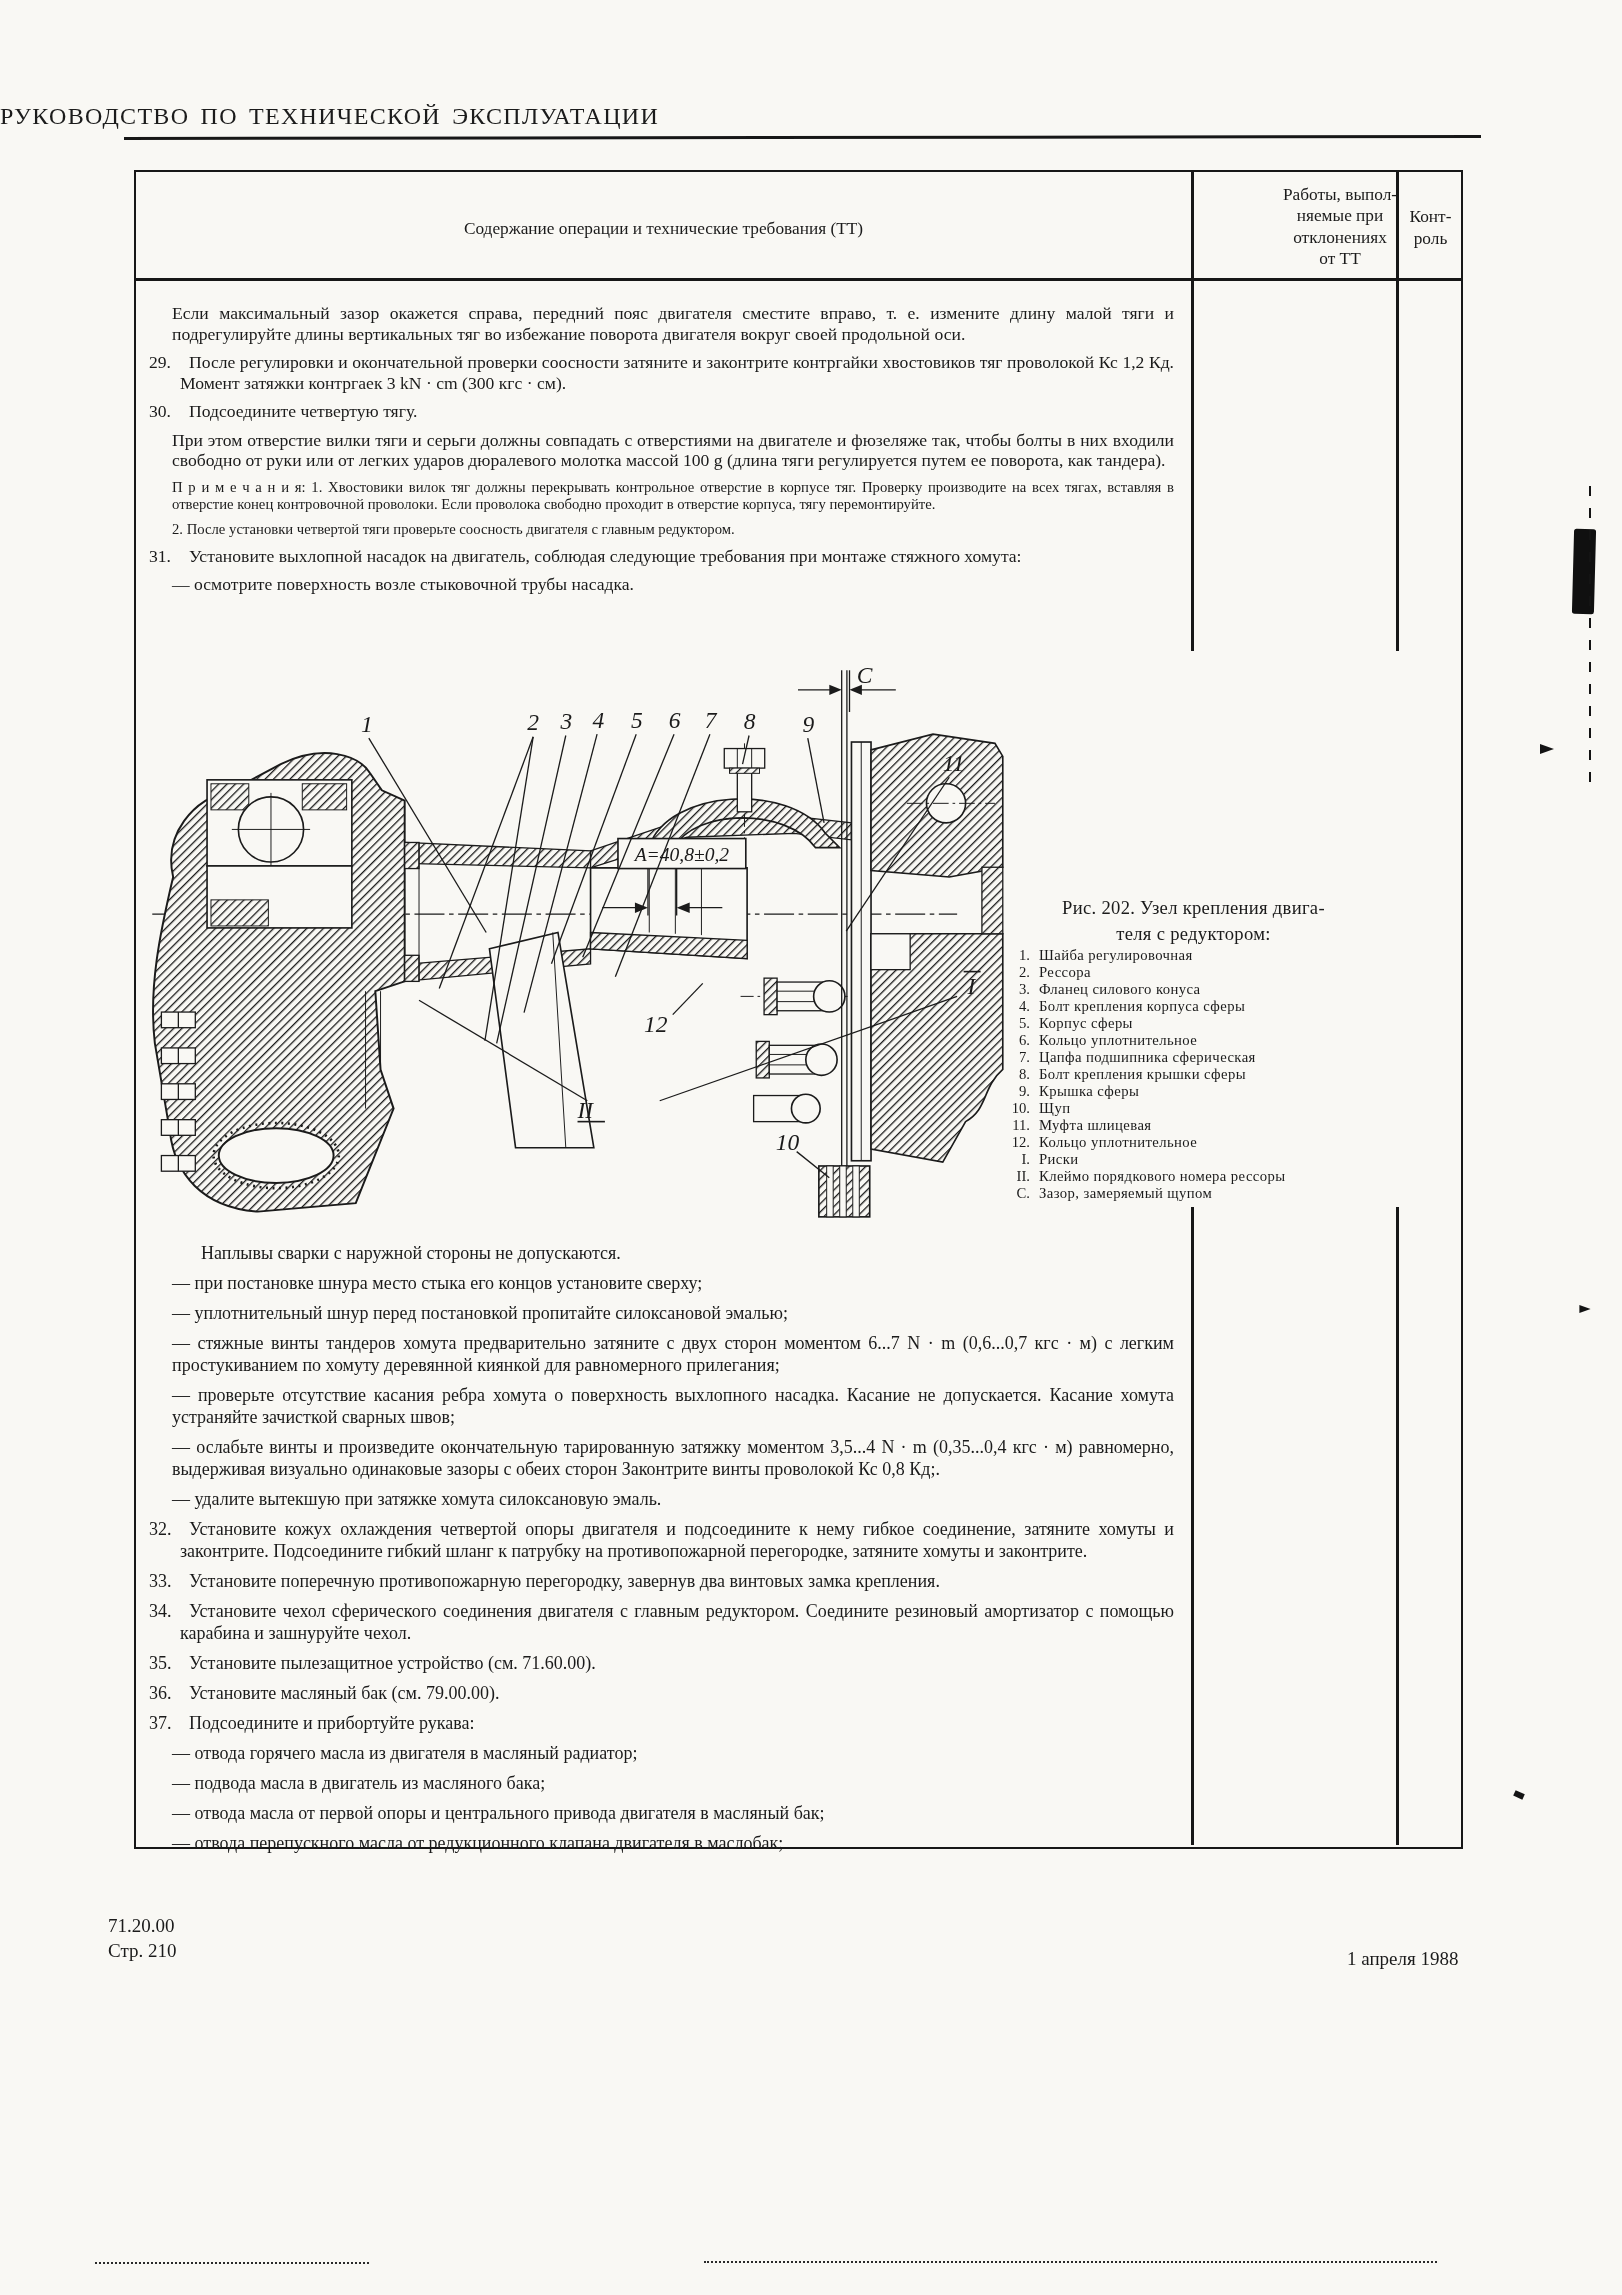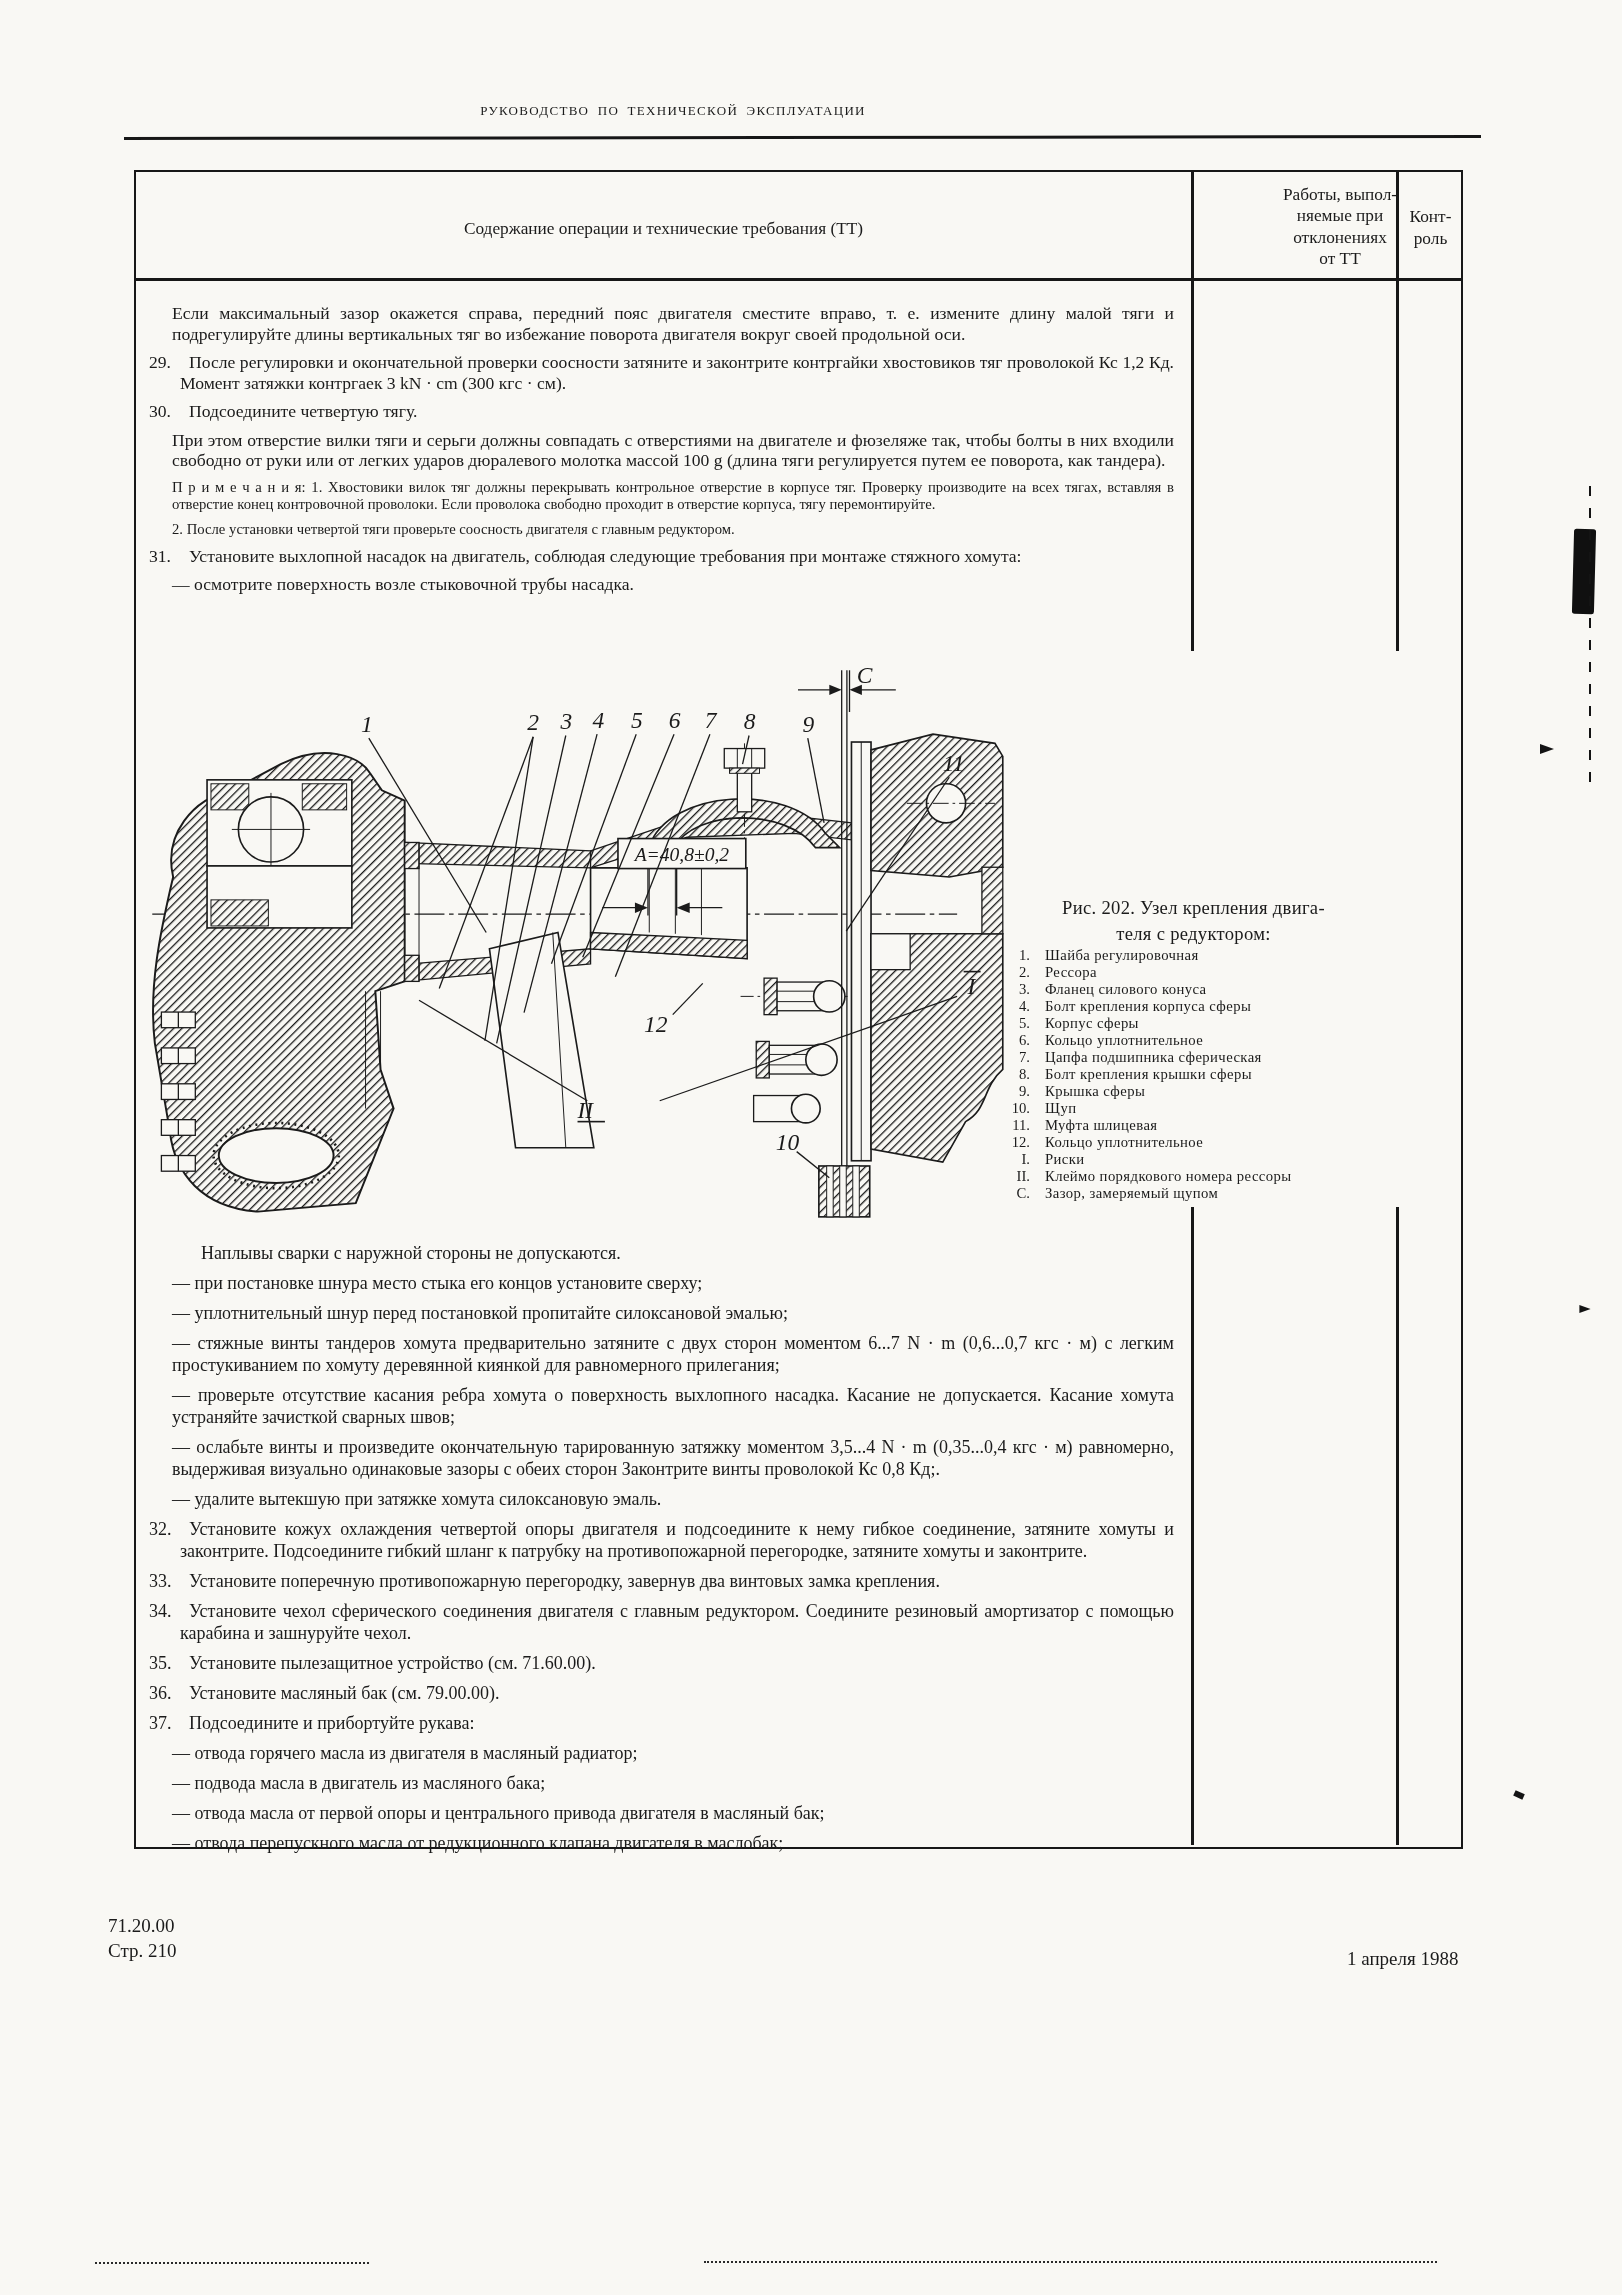--- a/index.html
+++ b/index.html
@@ -5,22 +5,22 @@
   html,body{margin:0;padding:0;background:#cfcfcc;}
   #page{
     position:relative; width:1622px; height:2295px; margin:0 auto;
     background:#f9f8f4; color:#1b1b1b;
     font-family:"Liberation Serif","DejaVu Serif",serif;
     overflow:hidden;
   }
   .abs{position:absolute;}
   
   #doc-title{
-    top:103px; left:0; width:1346px; text-align:center;
-    font-size:13px; letter-spacing:1.3px; word-spacing:3.9px; white-space:nowrap;
+    top:103px; left:0; width:1346px; 
+    font-size:24px; letter-spacing:1.3px; word-spacing:3.9px; white-space:nowrap;
   }
   #title-rule{top:136px; left:124px; width:1357px; height:2.6px; background:#171717; transform:rotate(-0.08deg);}
   
   #main-table{
     top:170px; left:134px; width:1329px; height:1679px;
     border:2.9px solid #171717; box-sizing:border-box;
   }
   .vline{position:absolute; width:2.6px; background:#171717;}
   .hline{position:absolute; height:2.6px; background:#171717;}
   .th{position:absolute; text-align:center; font-size:17.3px; line-height:21.5px;}
@@ -35,21 +35,21 @@
   .item{padding-left:31px; text-indent:-31px;}
   .item .num{display:inline-block; width:40px; text-indent:0;}
   .note{margin-left:31px; font-size:14.7px; line-height:17px;}
   
   #figure{top:652px; left:134px; width:1329px; height:580px;}
   #fig-caption{position:absolute; left:864px; top:243px; width:391px; text-align:center;
     font-size:18.6px; line-height:26px; letter-spacing:0.3px;}
   #parts-list{position:absolute; left:867px; top:295px; width:404px; font-size:14.7px; line-height:17px;}
   #parts-list .row{white-space:nowrap;}
   #parts-list .pnum{display:inline-block; width:29px; text-align:right;}
-  #parts-list .plabel{margin-left:15px; letter-spacing:0.4px;}
+  #parts-list .plabel{margin-left:9px; letter-spacing:0.4px;}
   
   .foot{font-size:19px;}
   #foot-code{top:1915px; left:108px;}
   #foot-page{top:1940px; left:108px;}
   #foot-date{top:1948px; left:1347px;}
   
   #art-blob{top:529px; left:1573px; width:21.5px; height:85px; background:#101010; border-radius:2.6px; transform:rotate(1.5deg);}
   #art-dashline{top:486px; left:1589px; width:2px; height:306px;
      background:repeating-linear-gradient(#141414 0 10.4px, rgba(0,0,0,0) 10.4px 22px);}
   .art-arrow{width:0;height:0;border-top:5.9px solid transparent;border-bottom:5.9px solid transparent;border-left:14.3px solid #141414;}

